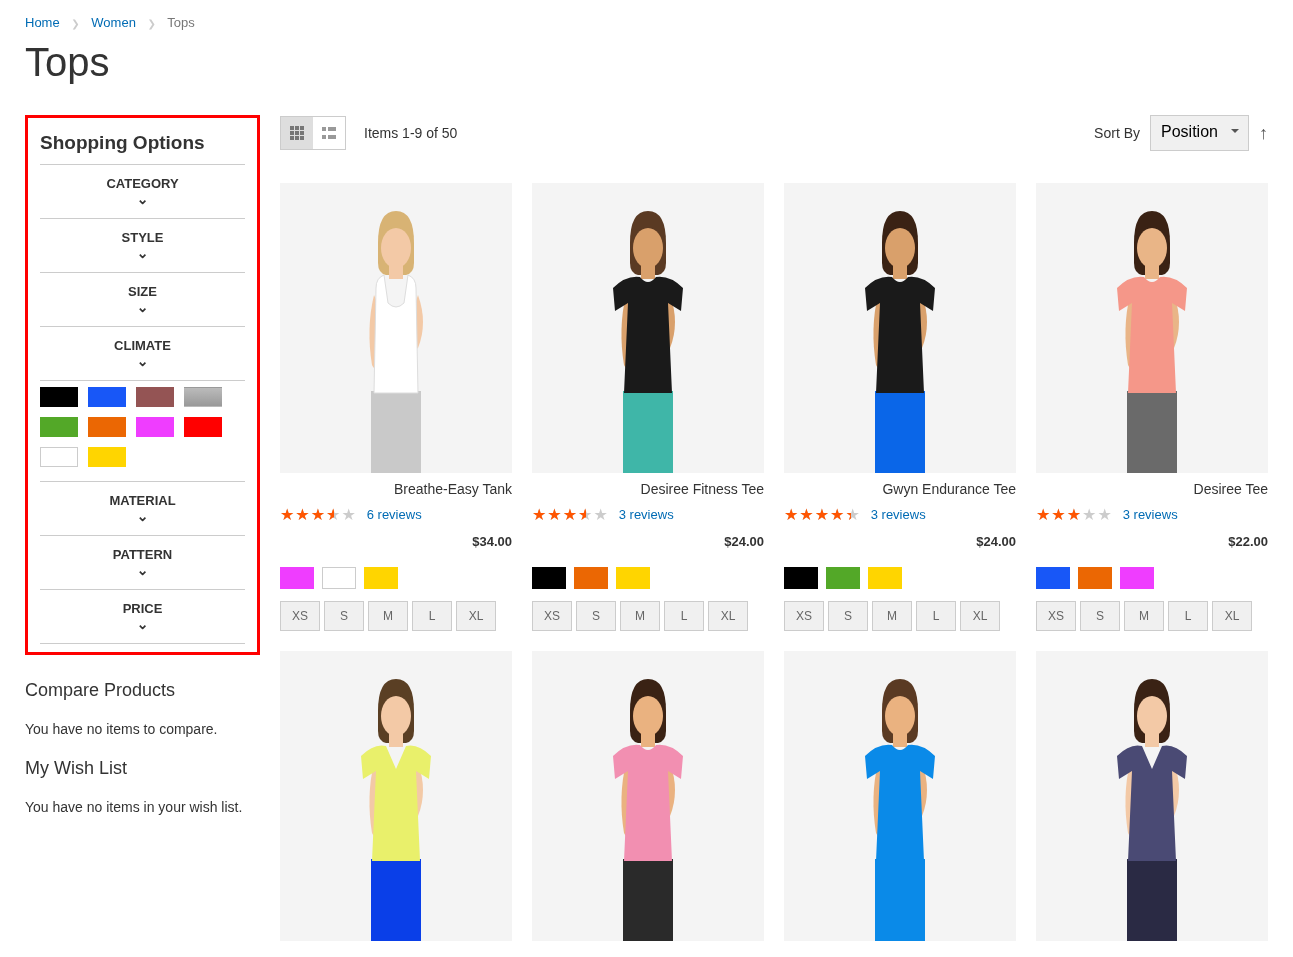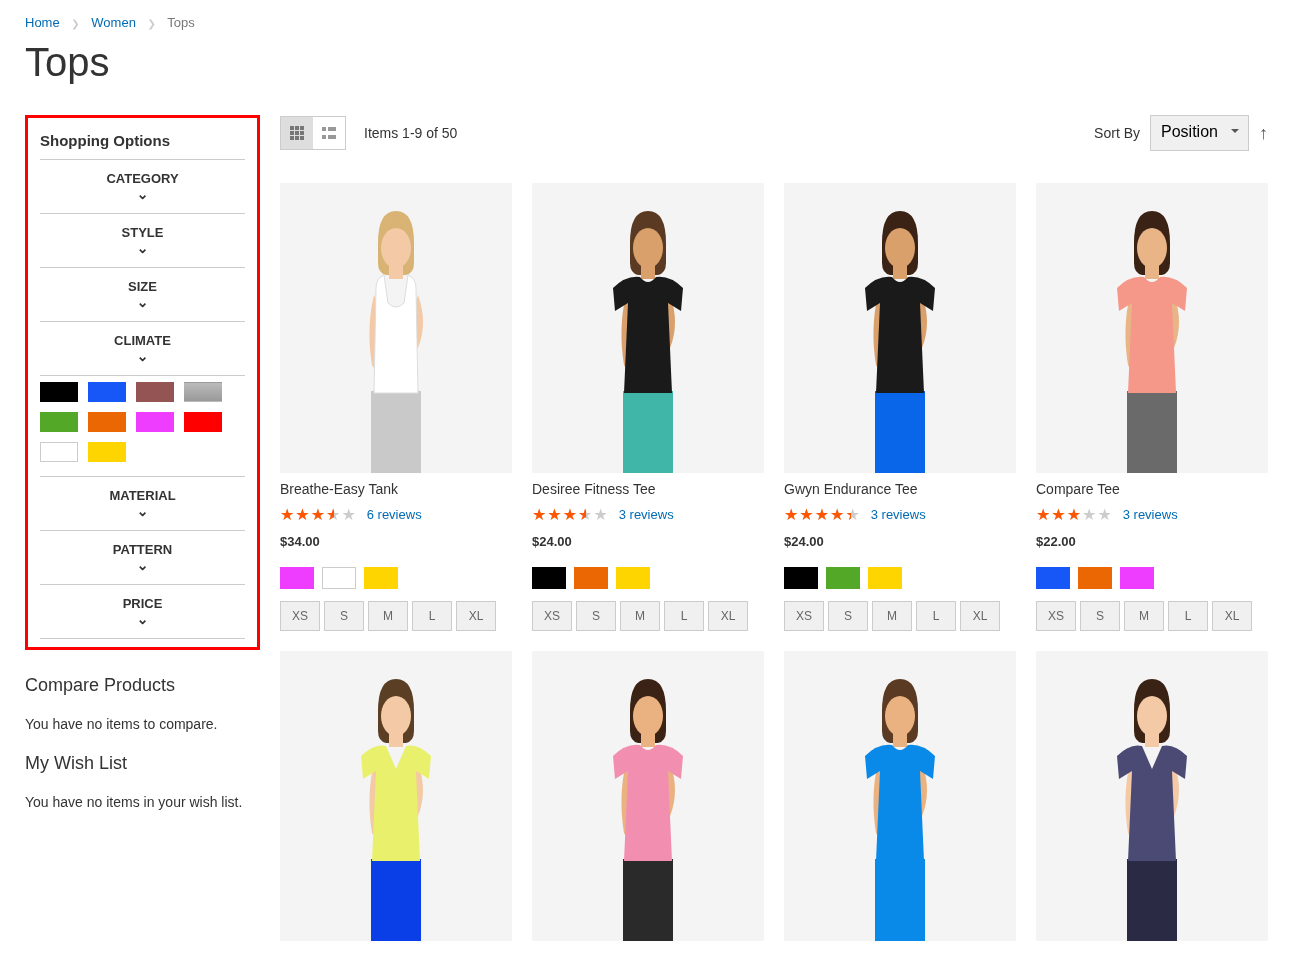--- a/index.html
+++ b/index.html
@@ -5,21 +5,21 @@
 * { box-sizing: border-box; margin: 0; padding: 0; }
 body { font-family: -apple-system, BlinkMacSystemFont, "Segoe UI", Helvetica, Arial, sans-serif; color: #333; background: #fff; padding: 15px 25px; }
 a { color: #006bb4; text-decoration: none; }
 .breadcrumb { font-size: 13px; color: #888; margin-bottom: 10px; }
 .breadcrumb .sep { margin: 0 8px; color: #ccc; font-size: 10px; }
 .breadcrumb .current { color: #777; }
 .page-title { font-size: 40px; font-weight: 300; color: #333; margin: 10px 0 30px; }
 .main { display: flex; gap: 20px; }
 .sidebar { width: 235px; flex-shrink: 0; }
 .filter-box { border: 3px solid red; padding: 8px 12px 8px; margin-bottom: 25px; }
-.filter-title { font-size: 15px; font-weight: 600; padding: 6px 0 10px; border-bottom: 1px solid #ccc; }
+.filter-title { font-size: 19px; font-weight: 600; padding: 6px 0 10px; border-bottom: 1px solid #ccc; }
 .filter-item { display: flex; justify-content: space-between; align-items: center; padding: 11px 2px; border-bottom: 1px solid #ccc; font-size: 13px; font-weight: 600; text-transform: uppercase; cursor: pointer; flex-direction: column; }
 .filter-item .chev { font-size: 14px; color: #333; }
 .filter-item.open { border-bottom: none; }
 .color-filter-body { padding: 6px 0 14px; border-bottom: 1px solid #ccc; }
 .swatch-grid { display: grid; grid-template-columns: repeat(4, 38px); gap: 10px; }
 .swatch { width: 38px; height: 20px; border: 1px solid transparent; cursor: pointer; }
 .swatch.white { border: 1px solid #ccc; }
 .swatch.gray { background: linear-gradient(#bbb, #999); }
 .compare-block h2 { font-size: 18px; font-weight: 300; color: #333; margin: 18px 0 18px; }
 .compare-block p { font-size: 14px; color: #333; line-height: 1.5; }
@@ -28,21 +28,21 @@
 .view-modes { display: inline-flex; border: 1px solid #ccc; margin-right: 18px; }
 .view-mode { width: 32px; height: 32px; display: flex; align-items: center; justify-content: center; color: #888; cursor: pointer; }
 .view-mode.active { background: #dedede; color: #555; }
 .toolbar-count { font-size: 14px; color: #333; }
 .toolbar-spacer { flex: 1; }
 .sort-label { font-size: 14px; margin-right: 10px; }
 .sort-select { border: 1px solid #ccc; background: #f0f0f0; padding: 7px 30px 10px 10px; font-size: 16px; appearance: none; position: relative; }
 .sort-wrap { position: relative; display: inline-block; margin-right: 10px; }
 .sort-wrap::after { content: ""; position: absolute; right: 10px; top: 14px; border: 4px solid transparent; border-top-color: #555; pointer-events: none; }
 .sort-dir { font-size: 18px; color: #555; cursor: pointer; }
-.grid { display: grid; grid-template-columns: repeat(4, 1fr); gap: 20px 20px; }
+.grid { display: grid; grid-template-columns: repeat(4, 1fr); gap: 20px 20px; text-align: right; }
 .product { }
 .product-img { width: 100%; height: 290px; background: #f4f4f4; display: flex; align-items: flex-end; justify-content: center; overflow: hidden; margin-bottom: 8px; }
 .product-name { font-size: 14px; color: #333; margin-bottom: 8px; display: block; }
 .rating-row { display: flex; align-items: center; gap: 10px; margin-bottom: 10px; }
 .stars { position: relative; font-size: 16px; letter-spacing: 1px; color: #ccc; }
 .stars .filled { position: absolute; left: 0; top: 0; overflow: hidden; color: #ff5501; white-space: nowrap; }
 .reviews-link { font-size: 13px; color: #006bb4; }
 .price { font-size: 13px; font-weight: 700; color: #333; margin-bottom: 18px; }
 .swatch-row { display: flex; gap: 8px; margin-bottom: 12px; }
 .pswatch { width: 34px; height: 22px; border: 1px solid transparent; cursor: pointer; }
@@ -262,21 +262,21 @@
             <div class="fig"><svg viewBox="0 0 160 280">
     <rect x="55" y="198" width="50" height="82" fill="#6a6a6a"></rect>
     <path d="M62 50 Q62 18 80 18 Q98 18 98 50 L98 70 Q98 80 90 82 L70 82 Q62 80 62 70 Z" fill="#3a2214"></path>
     <ellipse cx="80" cy="55" rx="15" ry="20" fill="#e9b587"></ellipse>
     <rect x="73" y="72" width="14" height="14" fill="#e9b587"></rect>
     <path d="M58 102 Q50 135 56 172 Q60 180 66 174 L66 120 Z" fill="#e9b587"></path>
     <path d="M102 102 Q112 130 102 155 Q96 160 92 156 L96 120 Z" fill="#e9b587"></path>
     <path d="M45 95 Q58 82 72 84 Q80 94 88 84 Q102 82 115 95 L113 118 L100 110 L104 200 L56 200 L60 110 L47 118 Z" fill="#f59789"></path>
   </svg></div>
           </a>
-          <a class="product-name" href="#">Compare Tee</a>
+          <a class="product-name" href="#">Desiree Tee</a>
           <div class="rating-row">
             <div class="stars">★★★★★<span class="filled" style="width:60%">★★★★★</span></div>
             <a class="reviews-link" href="#">3 reviews</a>
           </div>
           <div class="price">$22.00</div>
           <div class="swatch-row">
             <div class="pswatch" style="background: rgb(24, 87, 247);"></div>
             <div class="pswatch" style="background: rgb(235, 103, 3);"></div>
             <div class="pswatch" style="background: rgb(239, 61, 255);"></div>
           </div>

